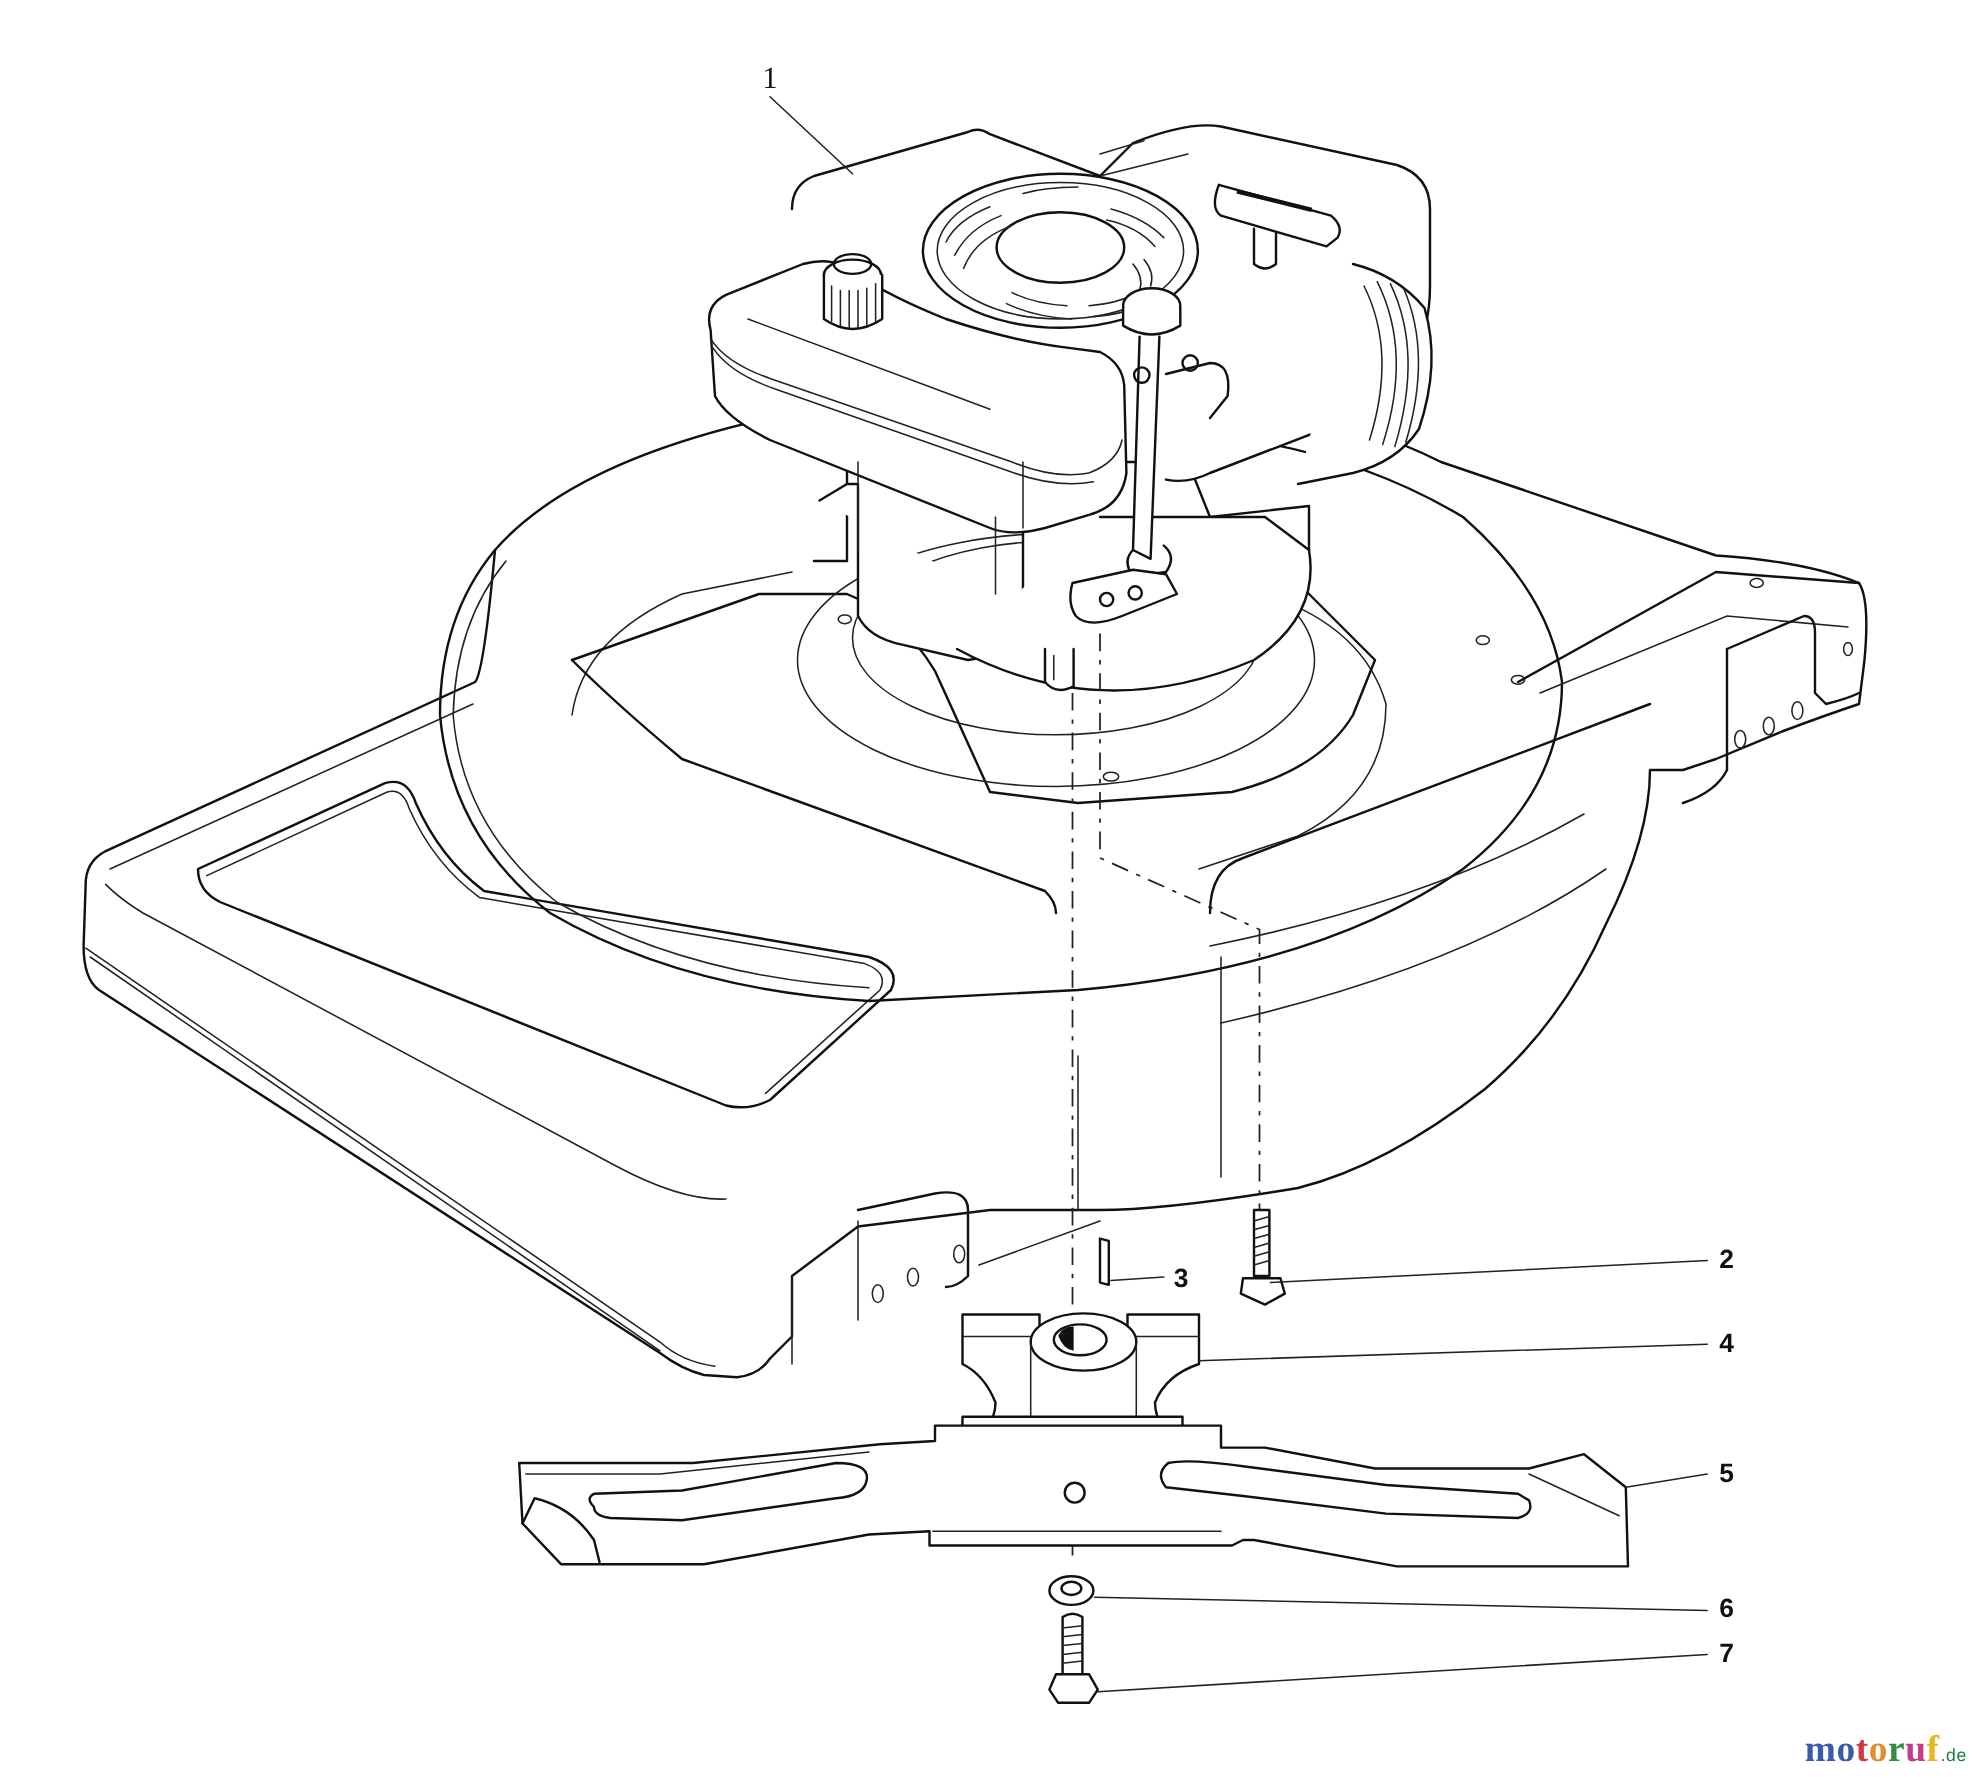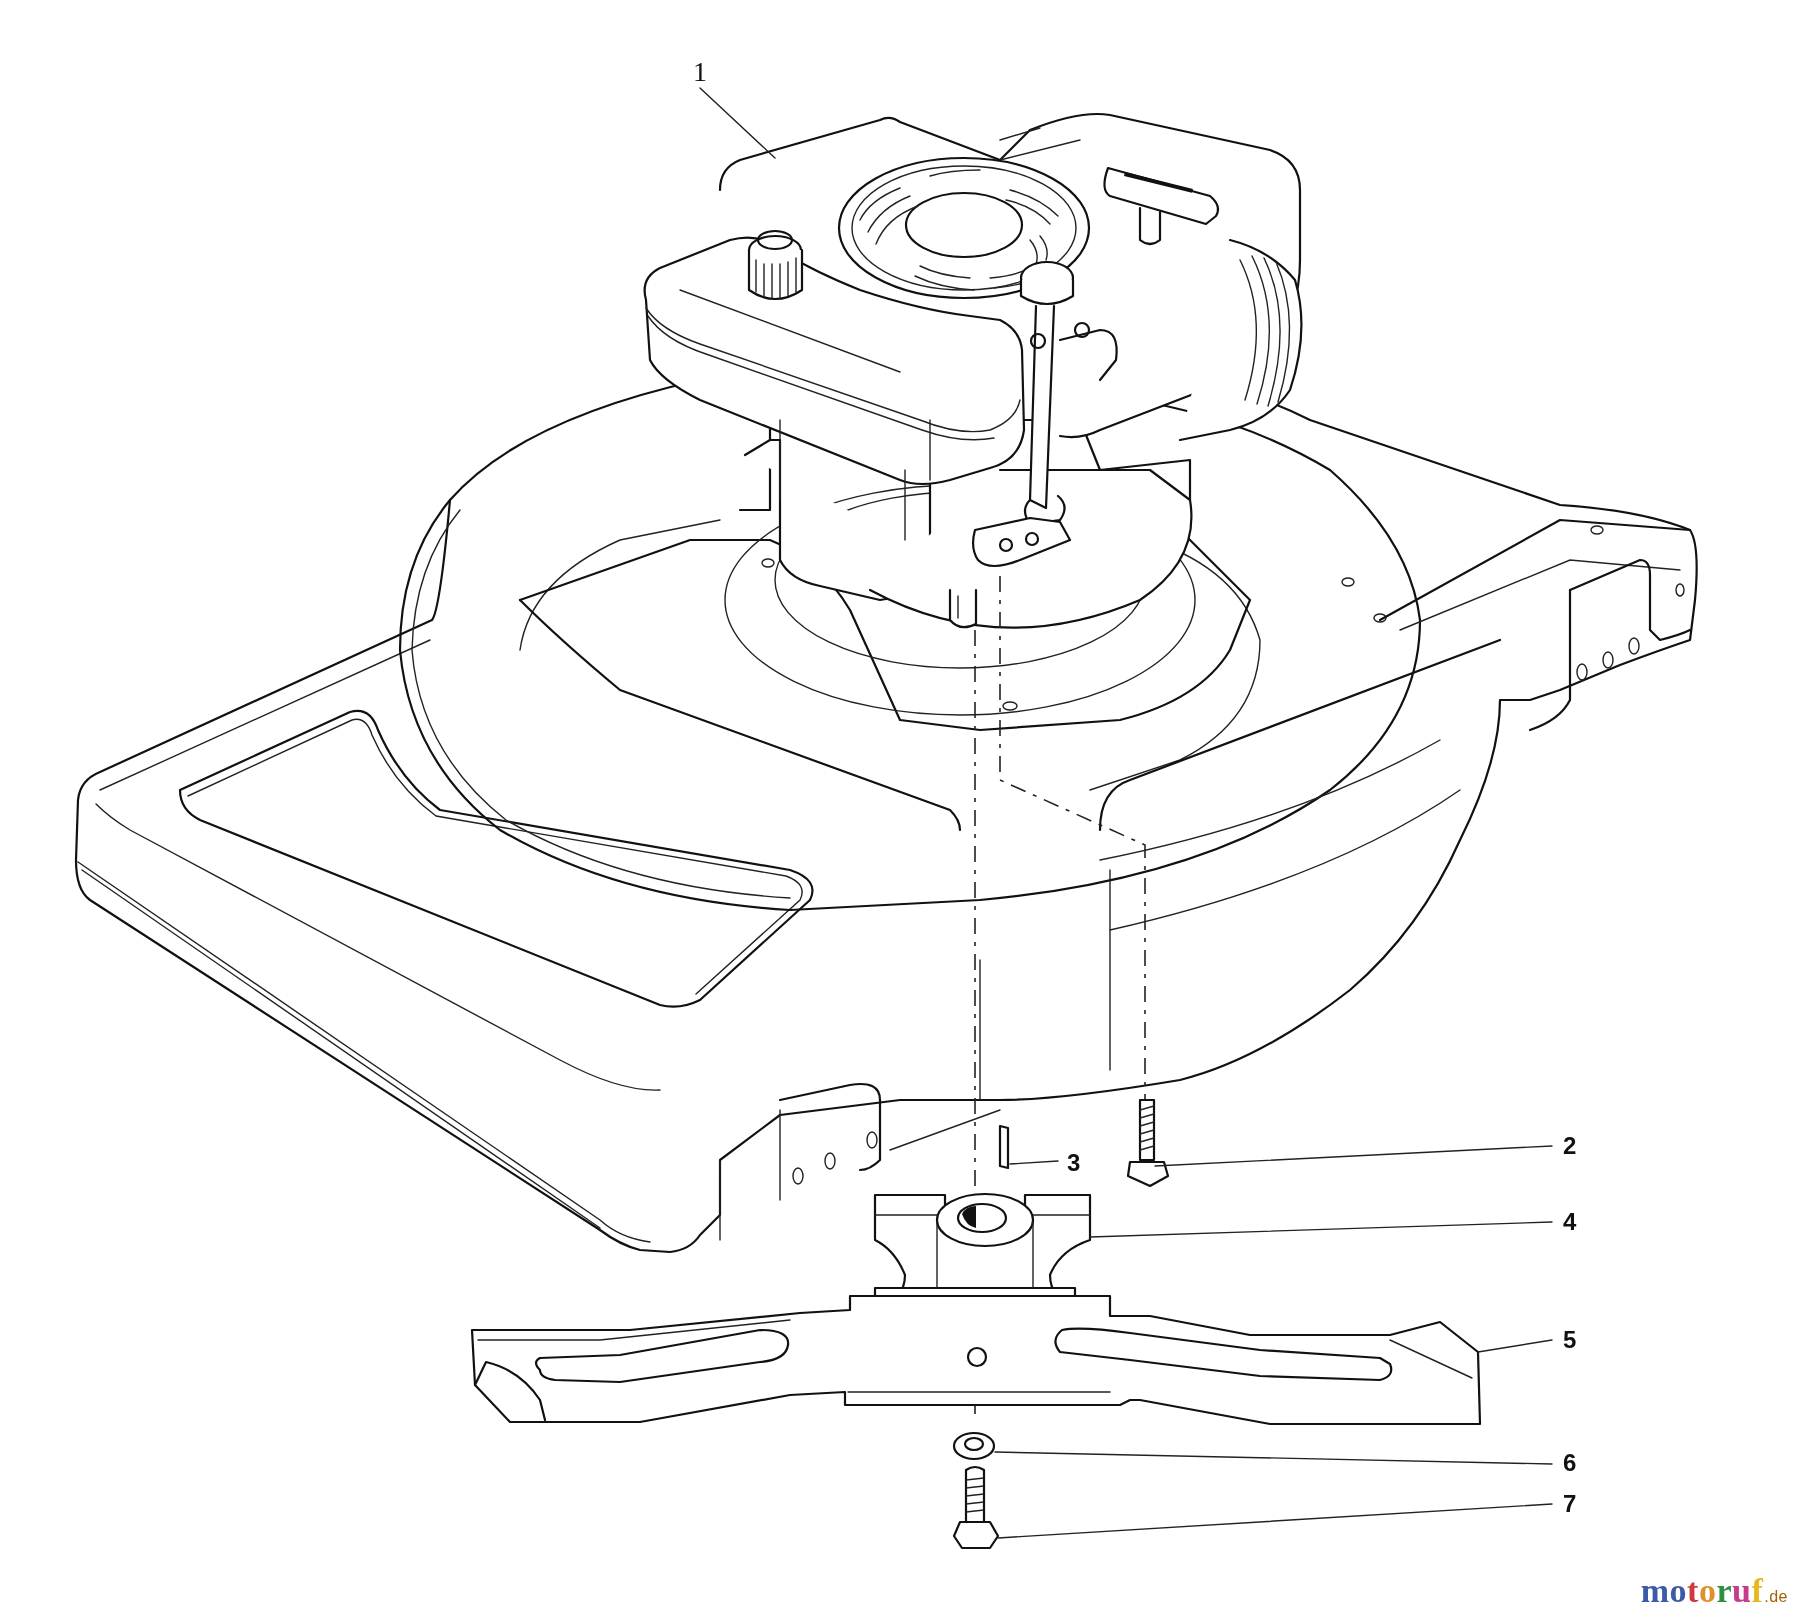--- a/index.html
+++ b/index.html
@@ -7,21 +7,21 @@
   #diagram { position: absolute; left: 0; top: 0; width: 1800px; height: 1622px; }
   .ln { fill: none; stroke: #111; stroke-width: 2.2; stroke-linecap: round; stroke-linejoin: round; }
   .thin { fill: none; stroke: #222; stroke-width: 1.4; stroke-linecap: round; }
   .dash { fill: none; stroke: #222; stroke-width: 1.6; stroke-dasharray: 16 8 4 8; }
   .fillw { fill: #fff; }
   .blk { fill: #111; }
   .callout { position: absolute; font-family: "Liberation Sans", sans-serif; font-weight: bold; font-size: 24px; color: #111; line-height: 1; }
   .callout-1 { font-family: "Liberation Serif", serif; font-weight: normal; font-size: 28px; }
   .watermark { position: absolute; right: 12px; bottom: 12px; font-family: "Liberation Serif", serif; font-size: 34px; font-weight: bold; letter-spacing: 0.5px; }
   .watermark span { display: inline-block; }
-  .watermark .tld { font-family: "Liberation Sans", sans-serif; font-size: 16px; font-weight: normal; color: #a16207; margin-left: 1px; }
+  .watermark .tld { font-family: "Liberation Sans", sans-serif; font-size: 16px; font-weight: normal; color: #15803d; margin-left: 1px; }
 </style>
 </head>
 <body>
 
 <svg id="diagram" viewBox="0 0 1800 1622" xmlns="http://www.w3.org/2000/svg">
 
   <g>
 
     <path class="ln fillw" d="M 78 800 Q 80 780 100 772 L 432 620 Q 440 610 450 500 Q 520 420 700 380 L 720 376 L 1000 360 Q 1180 355 1310 420 L 1560 505 Q 1640 510 1690 530 Q 1700 545 1695 600 L 1690 640 Q 1660 650 1620 665 L 1560 690 Q 1545 695 1530 700 L 1500 700 Q 1500 760 1460 840 Q 1420 930 1350 990 Q 1260 1060 1180 1080 Q 1060 1100 1000 1100 L 900 1100 L 780 1115 L 720 1160 L 720 1215 L 700 1235 Q 690 1250 670 1252 L 640 1250 Q 620 1245 600 1230 L 90 900 Q 76 890 76 860 Z"></path>
 

